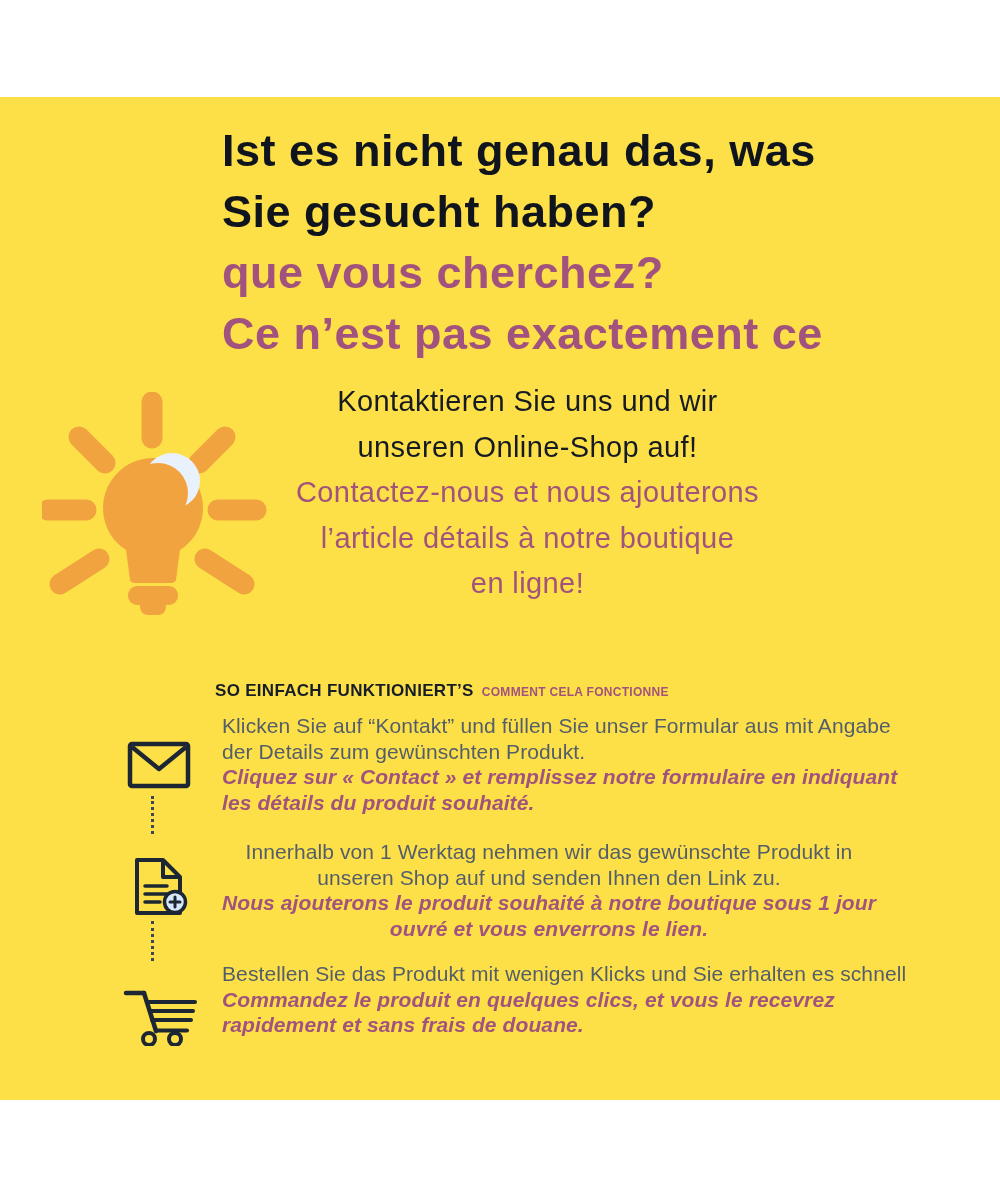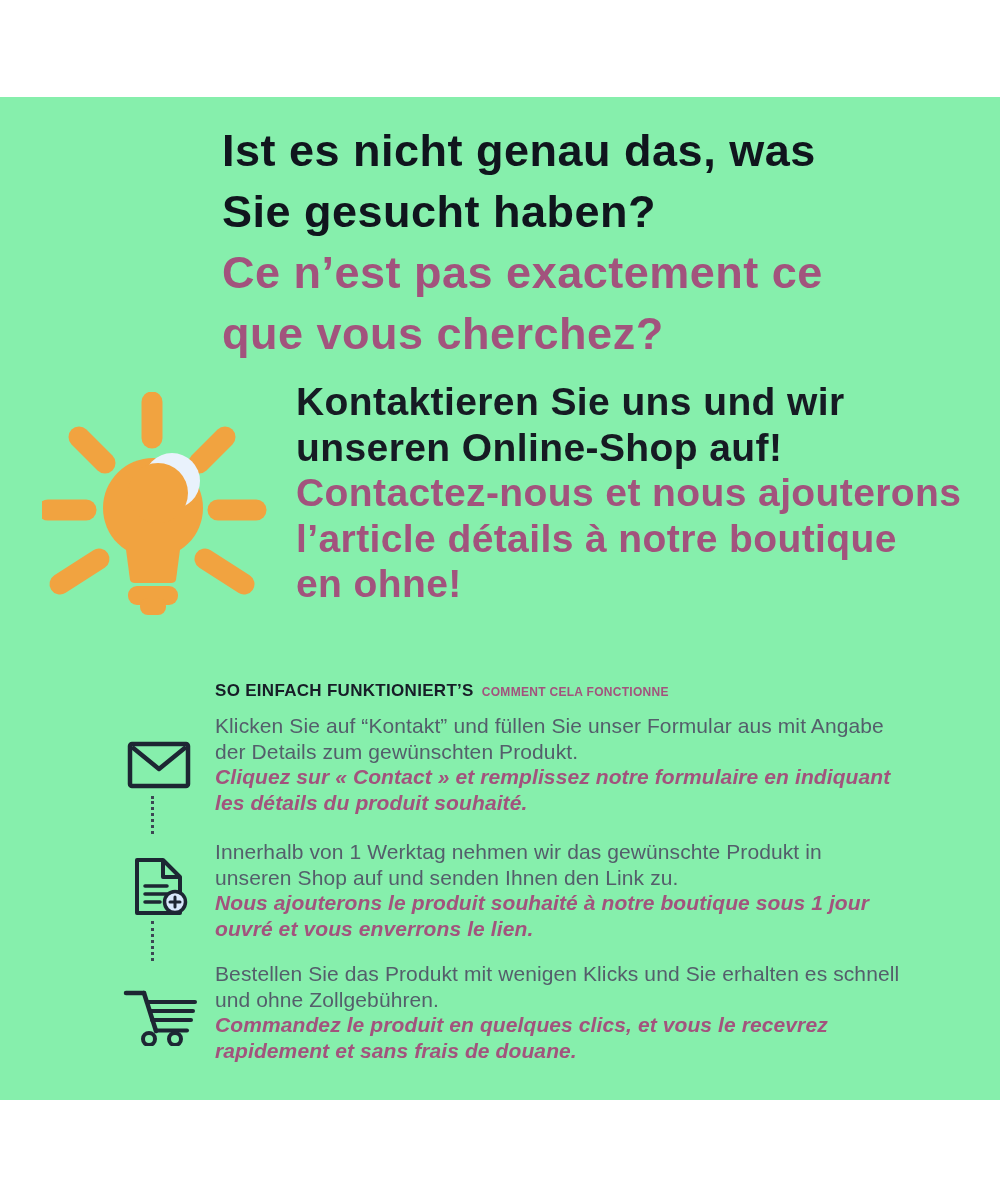--- a/index.html
+++ b/index.html
@@ -9,72 +9,73 @@
     width: 1000px;
     height: 1200px;
     background: #ffffff;
     overflow: hidden;
     font-family: "Liberation Sans", "DejaVu Sans", sans-serif;
   }
   .panel {
     position: absolute;
     left: 0; top: 97px;
     width: 1000px; height: 1003px;
-    background: #86efac;
+    background: #fde047;
   }
   
   .heading {
     position: absolute;
     left: 222px; top: 23px; 
     font-weight: 700;
     font-size: 45px;
     line-height: 61px;
     letter-spacing: 0.5px;
     white-space: nowrap;
   }
   .heading .h-de { color: #10151d; }
   .heading .h-fr { color: #a2537d; }
   
   .bulb { position: absolute; left: 42px; top: 295px; width: 226px; height: 232px; }
   
   .intro {
     position: absolute;
     left: 296px; top: 282px;
-    font-weight: 700;
-    font-size: 39px;
+    font-weight: 400;
+    font-size: 29px;
     line-height: 45.5px;
     letter-spacing: 0.4px;
     white-space: nowrap;
+    text-align: center;
   }
   .intro .i-de { color: #161b23; }
   .intro .i-fr { color: #a2537d; }
   
   .how-label {
     position: absolute;
     left: 215px; top: 584px;
     display: flex;
     gap: 8px;
     align-items: baseline;
     white-space: nowrap;
   }
   .how-label .lbl-de { color: #171d27; font-weight: 700; font-size: 17px; letter-spacing: 0.3px; }
   .how-label .lbl-fr { color: #a2537d; font-weight: 700; font-size: 12px; letter-spacing: 0.3px; }
   
   .step {
     position: absolute;
-    left: 215px;
+    left: 222px;
     font-size: 21px;
     line-height: 25.6px;
     letter-spacing: 0.1px;
     white-space: nowrap;
   }
   .step .s-de { color: #545e6b; font-weight: 400; }
   .step .s-fr { color: #a2537d; font-weight: 700; font-style: italic; }
   .step1 { top: 616px; }
-  .step2 { top: 742px; }
+  .step2 { top: 742px; text-align: center; }
   .step3 { top: 864px; }
   
   .icon { position: absolute; }
   .icon-envelope { left: 127px; top: 644px; }
   .icon-document { left: 128px; top: 760px; }
   .icon-cart     { left: 123px; top: 889px; }
   .dotted {
     position: absolute;
     left: 151px;
     width: 0;
@@ -88,22 +89,22 @@
 
 <div class="page">
   <section class="panel">
 
     <header class="heading">
       <div class="h-de">
         <div>Ist es nicht genau das, was</div>
         <div>Sie gesucht haben?</div>
       </div>
       <div class="h-fr">
+        <div>que vous cherchez?</div>
         <div>Ce n’est pas exactement ce</div>
-        <div>que vous cherchez?</div>
       </div>
     </header>
 
     <div class="bulb">
       <svg width="226" height="232" viewBox="0 0 226 232" xmlns="http://www.w3.org/2000/svg">
         <g stroke="#f1a340" stroke-width="21" stroke-linecap="round">
           <path d="M110 10 V 46"></path>
           <path d="M37 45 L 63 71"></path>
           <path d="M157 71 L 183 45"></path>
           <path d="M6 118 H 44"></path>
@@ -123,21 +124,21 @@
     </div>
 
     <div class="intro">
       <div class="i-de">
         <div>Kontaktieren Sie uns und wir</div>
         <div>unseren Online-Shop auf!</div>
       </div>
       <div class="i-fr">
         <div>Contactez-nous et nous ajouterons</div>
         <div>l’article détails à notre boutique</div>
-        <div>en ohne!</div>
+        <div>en ligne!</div>
       </div>
     </div>
 
     <div class="how-label">
       <span class="lbl-de">SO EINFACH FUNKTIONIERT’S</span>
       <span class="lbl-fr">COMMENT CELA FONCTIONNE</span>
     </div>
 
     <div class="icon icon-envelope">
       <svg width="64" height="48" viewBox="0 0 64 48" xmlns="http://www.w3.org/2000/svg" fill="none" stroke="#1d2633">
@@ -191,21 +192,20 @@
       </div>
       <div class="s-fr">
         <div>Nous ajouterons le produit souhaité à notre boutique sous 1 jour</div>
         <div>ouvré et vous enverrons le lien.</div>
       </div>
     </div>
 
     <div class="step step3">
       <div class="s-de">
         <div>Bestellen Sie das Produkt mit wenigen Klicks und Sie erhalten es schnell</div>
-        <div>und ohne Zollgebühren.</div>
       </div>
       <div class="s-fr">
         <div>Commandez le produit en quelques clics, et vous le recevrez</div>
         <div>rapidement et sans frais de douane.</div>
       </div>
     </div>
 
   </section>
 </div>
 

